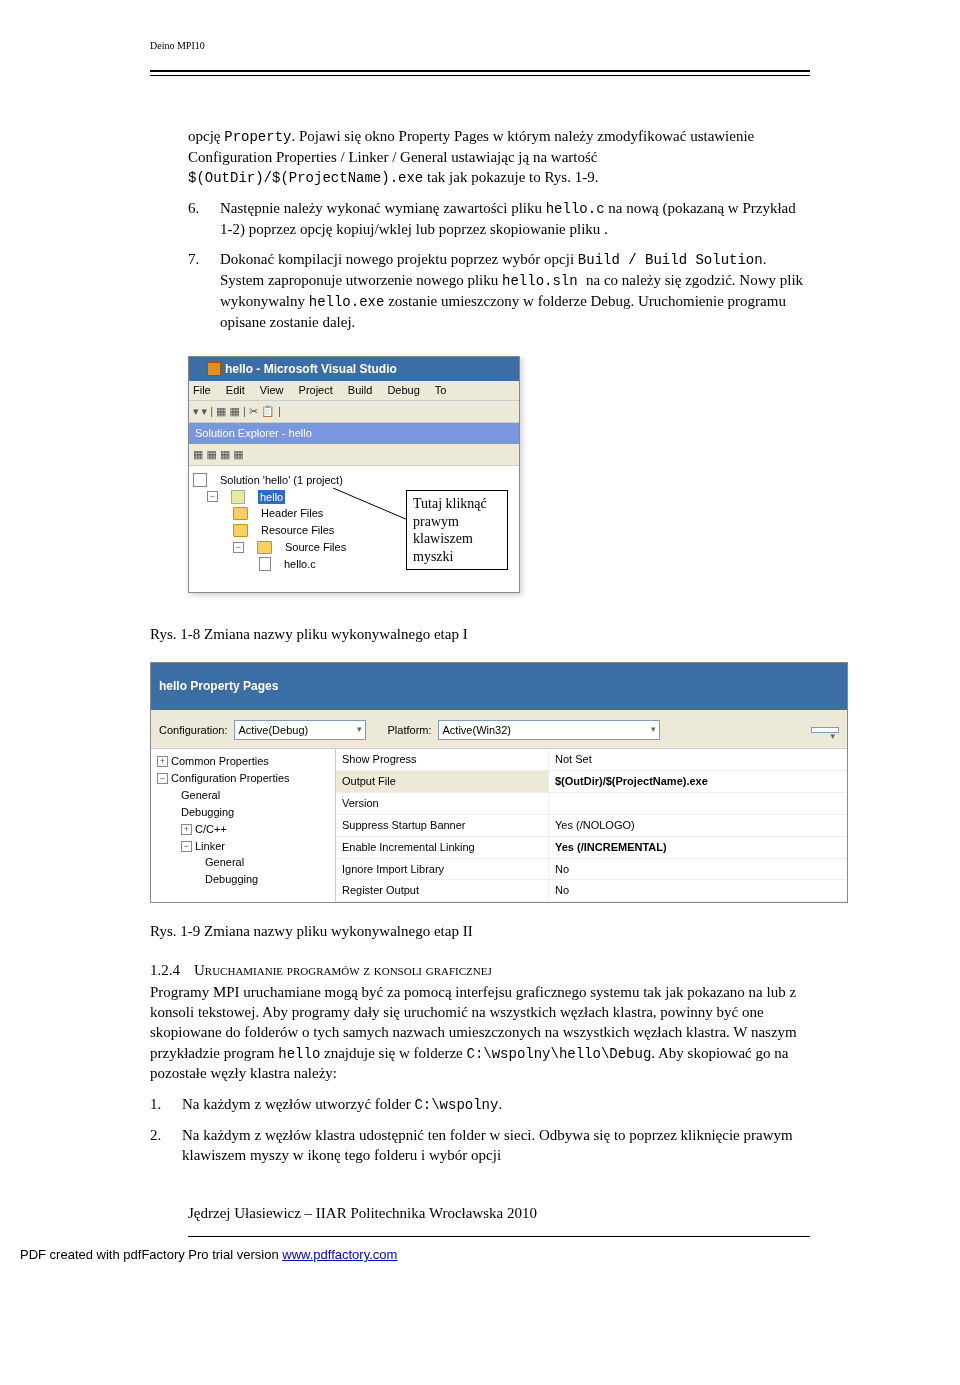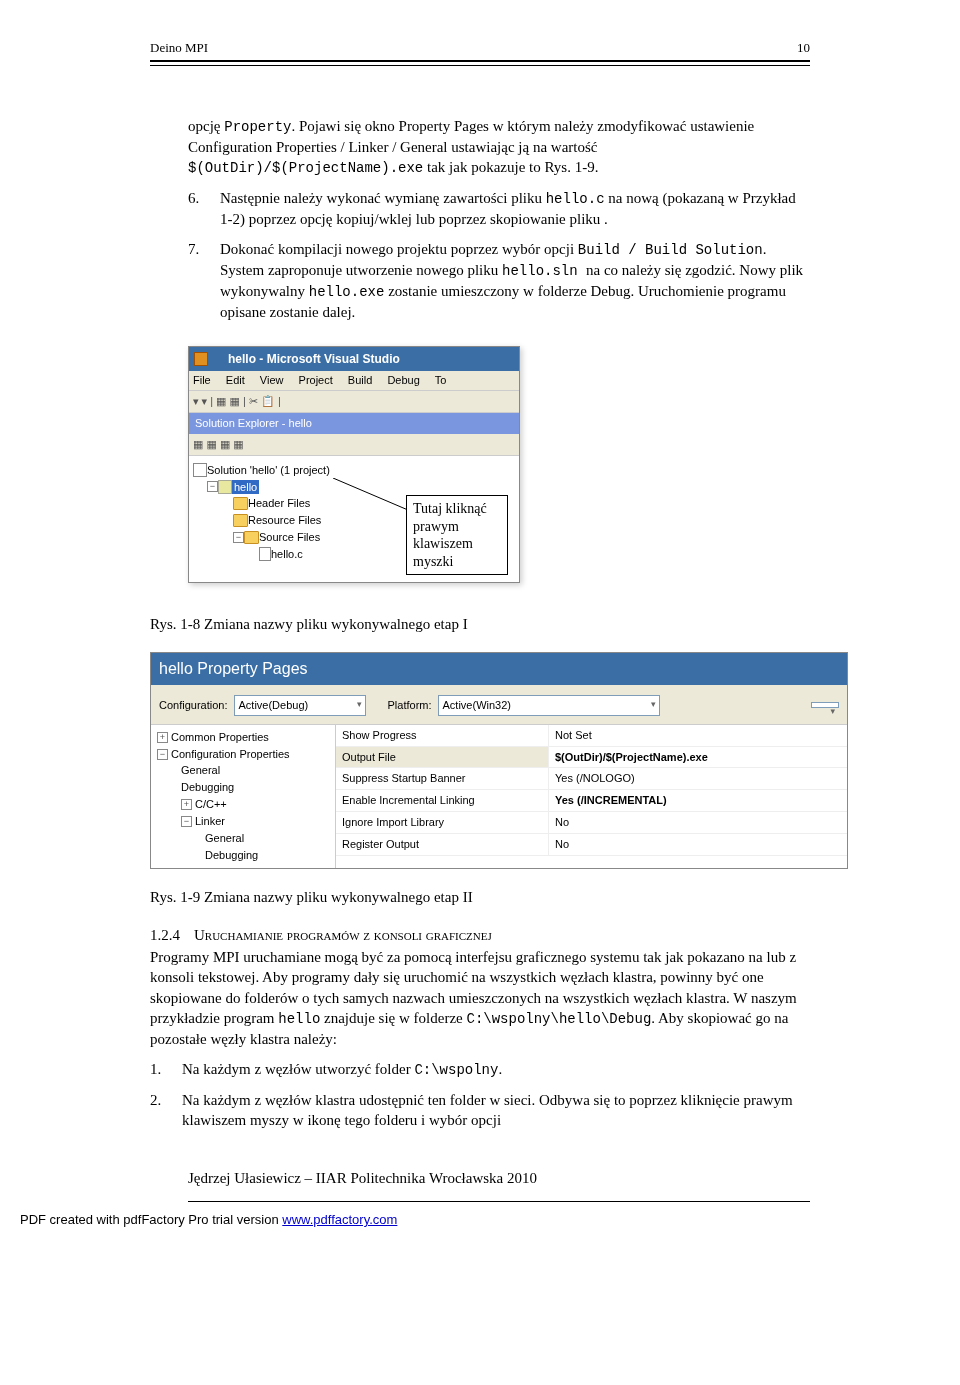--- a/index.html
+++ b/index.html
@@ -1,44 +1,44 @@
 <!DOCTYPE html>
 <html><head>
 <meta charset="utf-8">
 <style>
 body{margin:0;background:#fff;font-family:"Times New Roman",serif;color:#000}
 .page{width:960px;min-height:1385px;margin:0 auto;background:#fff;position:relative;padding:40px 0 30px 0;box-sizing:border-box}
-.header{margin:0 150px 4px 150px;font-size:13px;display:flex;justify-content:space-between}
+.header{margin:0 150px 19px 150px;font-size:10px;display:flex;}
 .hr{margin:0 150px;border-top:2px solid #000;border-bottom:1px solid #000;height:3px}
 .content{margin:50px 150px 28px 188px;font-size:15px;line-height:1.35}
 .ol{margin:0;padding:0;list-style:none}
 .li{margin:0 0 10px 0;position:relative;padding-left:32px}
 .li .num{position:absolute;left:0;top:0}
 .mono{font-family:"Courier New",monospace;font-size:14px}
 .annot{border:1px solid #000;padding:4px 6px;font-size:14px;line-height:1.25;background:#fff;position:absolute}
 .vs{background:#ece9d8;border:1px solid #888;width:330px;position:relative;font-family:Tahoma,Arial,sans-serif;font-size:11px;box-shadow:2px 2px 6px rgba(0,0,0,0.2)}
-.vs-title{background:linear-gradient(#3a6ea5,#3a6ea5);color:#fff;padding:4px 5px;font-size:12px;font-weight:bold;display:flex;align-items:center;gap:20px}
+.vs-title{background:linear-gradient(#3a6ea5,#3a6ea5);color:#fff;padding:4px 18px;font-size:12px;font-weight:bold;display:flex;align-items:center;gap:4px}
 .vs-menu{background:#ece9d8;padding:2px 4px;border-bottom:1px solid #ccc}
 .vs-menu span{margin-right:12px}
 .vs-tb{background:#ece9d8;padding:3px 4px;border-bottom:1px solid #ccc;color:#555}
 .vs-se{background:#7a96df;color:#fff;padding:3px 6px;font-size:11px}
 .vs-tree{background:#fff;padding:6px 4px 10px 4px;min-height:110px;position:relative}
-.tree-row{padding:1px 0 1px 0;display:flex;align-items:center;gap:0}
+.tree-row{padding:1px 0 1px 0;display:flex;align-items:center;gap:13px}
 .sel{background:#316ac5;color:#fff;padding:0 2px}
 .ico-folder{display:inline-block;width:13px;height:11px;background:#f8d060;border:1px solid #c89020;border-radius:1px}
 .ico-folder.open{background:#f8d060}
 .ico-sol{display:inline-block;width:12px;height:12px;background:#fff;border:1px solid #888}
 .ico-proj{display:inline-block;width:12px;height:12px;background:#e8e8a0;border:1px solid #aa9}
 .ico-file{display:inline-block;width:10px;height:12px;background:#fff;border:1px solid #888}
 .box-pm{display:inline-block;width:9px;height:9px;border:1px solid #888;text-align:center;line-height:8px;font-size:9px;background:#fff;color:#555}
 .indent1{padding-left:14px}.indent2{padding-left:40px}.indent3{padding-left:66px}
 .fig-cap{margin:18px 0 18px 0;font-size:15px}
 .pp-wrap{margin:0 -38px 0 -38px}
 .pp{background:#ece9d8;border:1px solid #888;font-family:Tahoma,Arial,sans-serif;font-size:11px}
-.pp-title{background:linear-gradient(#3a6ea5,#3a6ea5);color:#fff;padding:5px 8px;font-size:16px;font-weight:normal}
+.pp-title{background:linear-gradient(#3a6ea5,#3a6ea5);color:#fff;padding:15px 8px;font-size:12px;font-weight:bold}
 .pp-top{padding:10px 8px 8px 8px;display:flex;align-items:center;gap:6px;border-bottom:1px solid #ccc}
 .pp-top label{font-size:11px}
 .pp-sel{background:#fff;border:1px solid #7f9db9;padding:2px 16px 2px 4px;position:relative;display:inline-block;min-width:110px}
 .pp-sel::after{content:"▾";position:absolute;right:3px;top:2px;color:#666;font-size:9px}
 .pp-body{display:flex;background:#fff}
 .pp-tree{width:180px;border-right:1px solid #ccc;padding:4px 2px;background:#fff}
 .pp-tree .row{padding:1px 0;display:flex;align-items:center;gap:3px}
 .pp-tree .lvl1{padding-left:4px}.pp-tree .lvl2{padding-left:28px}.pp-tree .lvl3{padding-left:52px}
 .pp-grid{flex:1}
 .pp-grid .r{display:flex;border-bottom:1px solid #eee}
@@ -125,21 +125,21 @@
             </div>
           <div class="tree-row indent3">
               <span class="ico-file"></span>
               <span>hello.c</span>
             </div>
         </div>
       </div>
       <svg style="position:absolute;left:145px;top:132px" width="75" height="40">
           <line x1="0" y1="0" x2="75" y2="32" stroke="#000"></line>
         </svg>
-      <div class="annot" style="left:218px;top:149px;width:88px">
+      <div class="annot" style="left:218px;top:134px;width:88px">
         <span>Tutaj kliknąć</span><br>
         <span>prawym</span><br>
         <span>klawiszem</span><br>
         <span>myszki</span>
       </div>
     </div>
 
     <div class="fig-cap narrow">Rys. 1-8 Zmiana nazwy pliku wykonywalnego etap I</div>
 
     <div class="pp-wrap">
@@ -186,20 +186,24 @@
           <div class="pp-grid">
             <div class="r">
                 <div class="k">Show Progress</div>
                 <div class="v">Not Set</div>
               </div>
             <div class="r">
                 <div class="k hl">Output File</div>
                 <div class="v" style="font-weight:bold">$(OutDir)/$(ProjectName).exe</div>
               </div>
             <div class="r">
+                <div class="k">Version</div>
+                <div class="v"></div>
+              </div>
+            <div class="r">
                 <div class="k">Suppress Startup Banner</div>
                 <div class="v">Yes (/NOLOGO)</div>
               </div>
             <div class="r">
                 <div class="k">Enable Incremental Linking</div>
                 <div class="v" style="font-weight:bold">Yes (/INCREMENTAL)</div>
               </div>
             <div class="r">
                 <div class="k">Ignore Import Library</div>
                 <div class="v">No</div>

